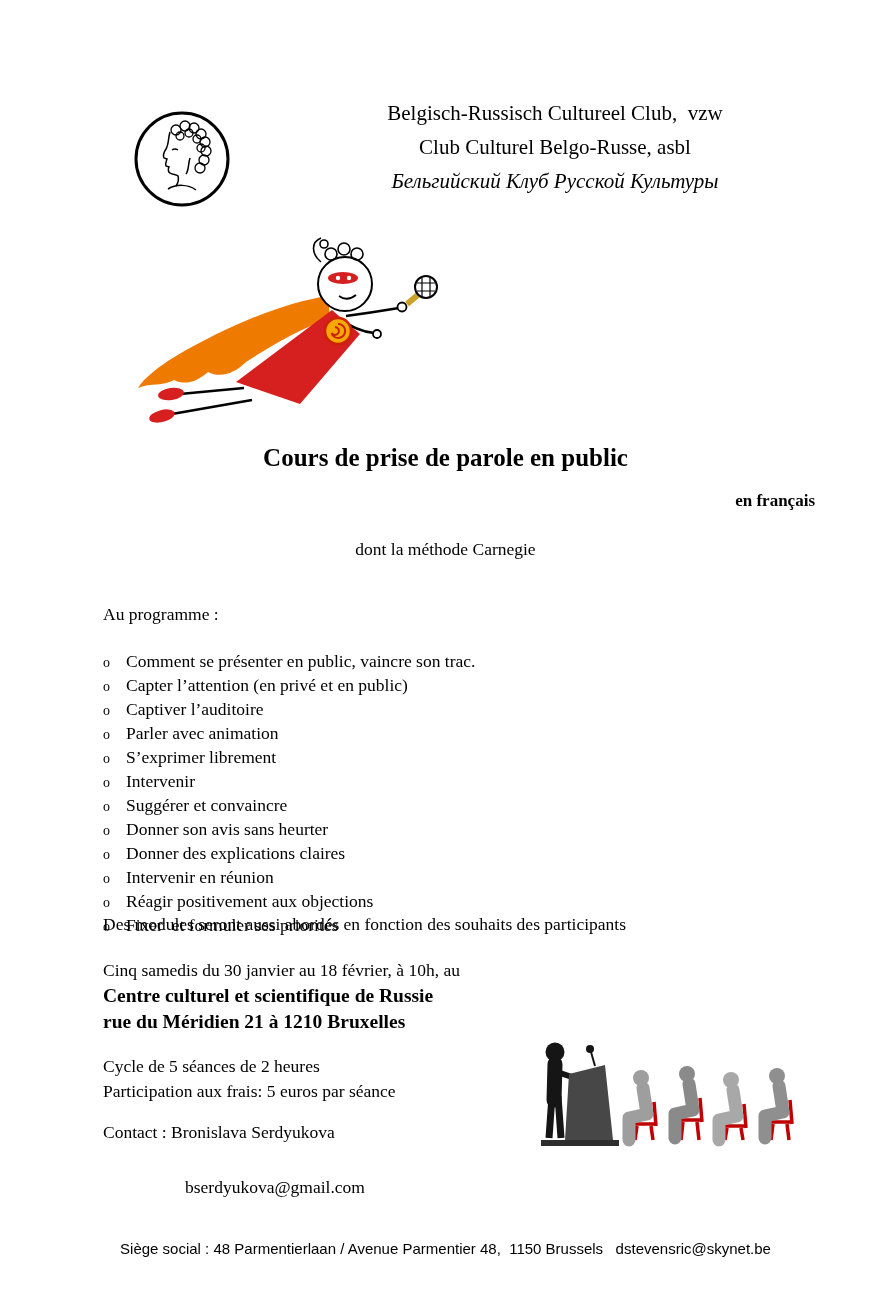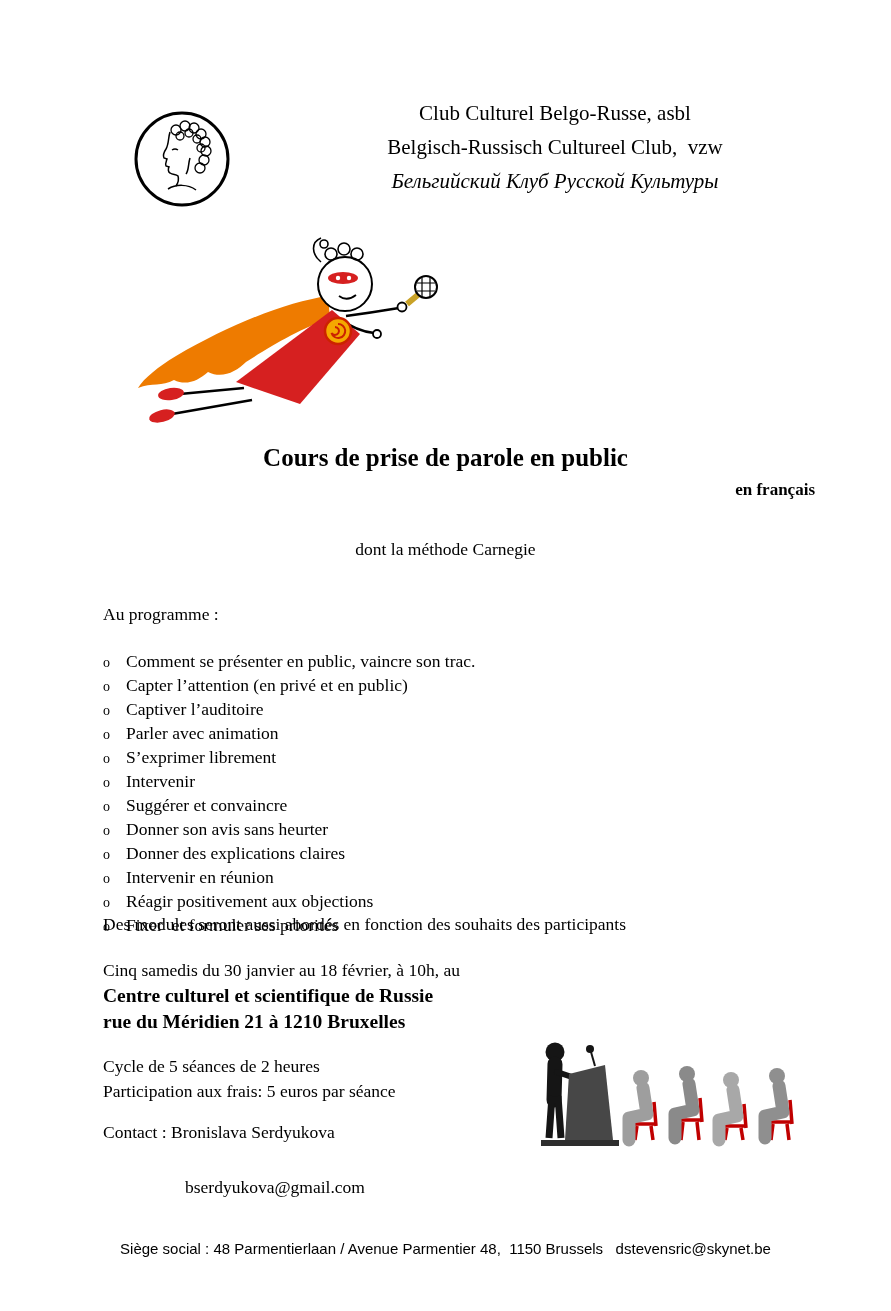--- a/index.html
+++ b/index.html
@@ -9,21 +9,21 @@
 
   .logo{position:absolute;left:132px;top:106px;width:100px;height:106px;}
   .header-text{position:absolute;left:240px;top:96px;width:630px;text-align:center;
                font-size:21px;line-height:34px;}
   .header-text .ru{font-style:italic;}
 
   .hero{position:absolute;left:116px;top:224px;width:335px;height:225px;}
 
   .title{position:absolute;left:0;top:444px;width:100%;text-align:center;
          font-size:25px;font-weight:bold;}
-  .lang-note{position:absolute;right:76px;top:480px;font-size:17px;font-weight:bold;}
+  .lang-note{position:absolute;right:76px;top:491px;font-size:17px;font-weight:bold;}
 
   .intro{position:absolute;left:0;top:538px;width:100%;text-align:center;
          font-size:17.5px;line-height:23px;}
 
   .program{position:absolute;left:103px;top:603px;font-size:17.5px;}
   .program-heading{margin:0 0 25px 0;line-height:22px;}
   .program ul{list-style:none;margin:0;padding:0;}
   .program li{line-height:22px;display:flex;align-items:baseline;}
   .bullet{width:23px;display:inline-block;font-size:14px;flex:0 0 23px;}
 
@@ -65,22 +65,22 @@
       <circle cx="72" cy="54" r="5"></circle>
         <circle cx="68" cy="62" r="5"></circle>
         <circle cx="48" cy="30" r="4"></circle>
       <circle cx="57" cy="27" r="4"></circle>
         <circle cx="65" cy="33" r="4"></circle>
         <circle cx="69" cy="42" r="4"></circle>
     </g>
   </svg>
 
   <div class="header-text">
+    <div data-bind="header.line1">Belgisch-Russisch Cultureel Club,  vzw</div>
     <div data-bind="header.line2">Club Culturel Belgo-Russe, asbl</div>
-    <div data-bind="header.line1">Belgisch-Russisch Cultureel Club,  vzw</div>
     <div class="ru" data-bind="header.line3">Бельгийский Клуб Русской Культуры</div>
   </div>
 
   <svg class="hero" viewBox="0 0 335 225">
     <path d="M212,72 C170,78 115,100 60,132 C42,143 28,154 22,164 C36,158 46,163 58,156 C70,162 82,157 92,148 C106,155 120,148 130,138 C152,124 186,103 214,95 Z" fill="#ee7b00"></path>
     <polygon points="216,86 244,110 184,180 120,158" fill="#d62020"></polygon>
     <g stroke="#000" stroke-width="2.5" fill="none">
       <path d="M128,164 L64,170"></path>
       <path d="M136,176 L56,190"></path>
     </g>

